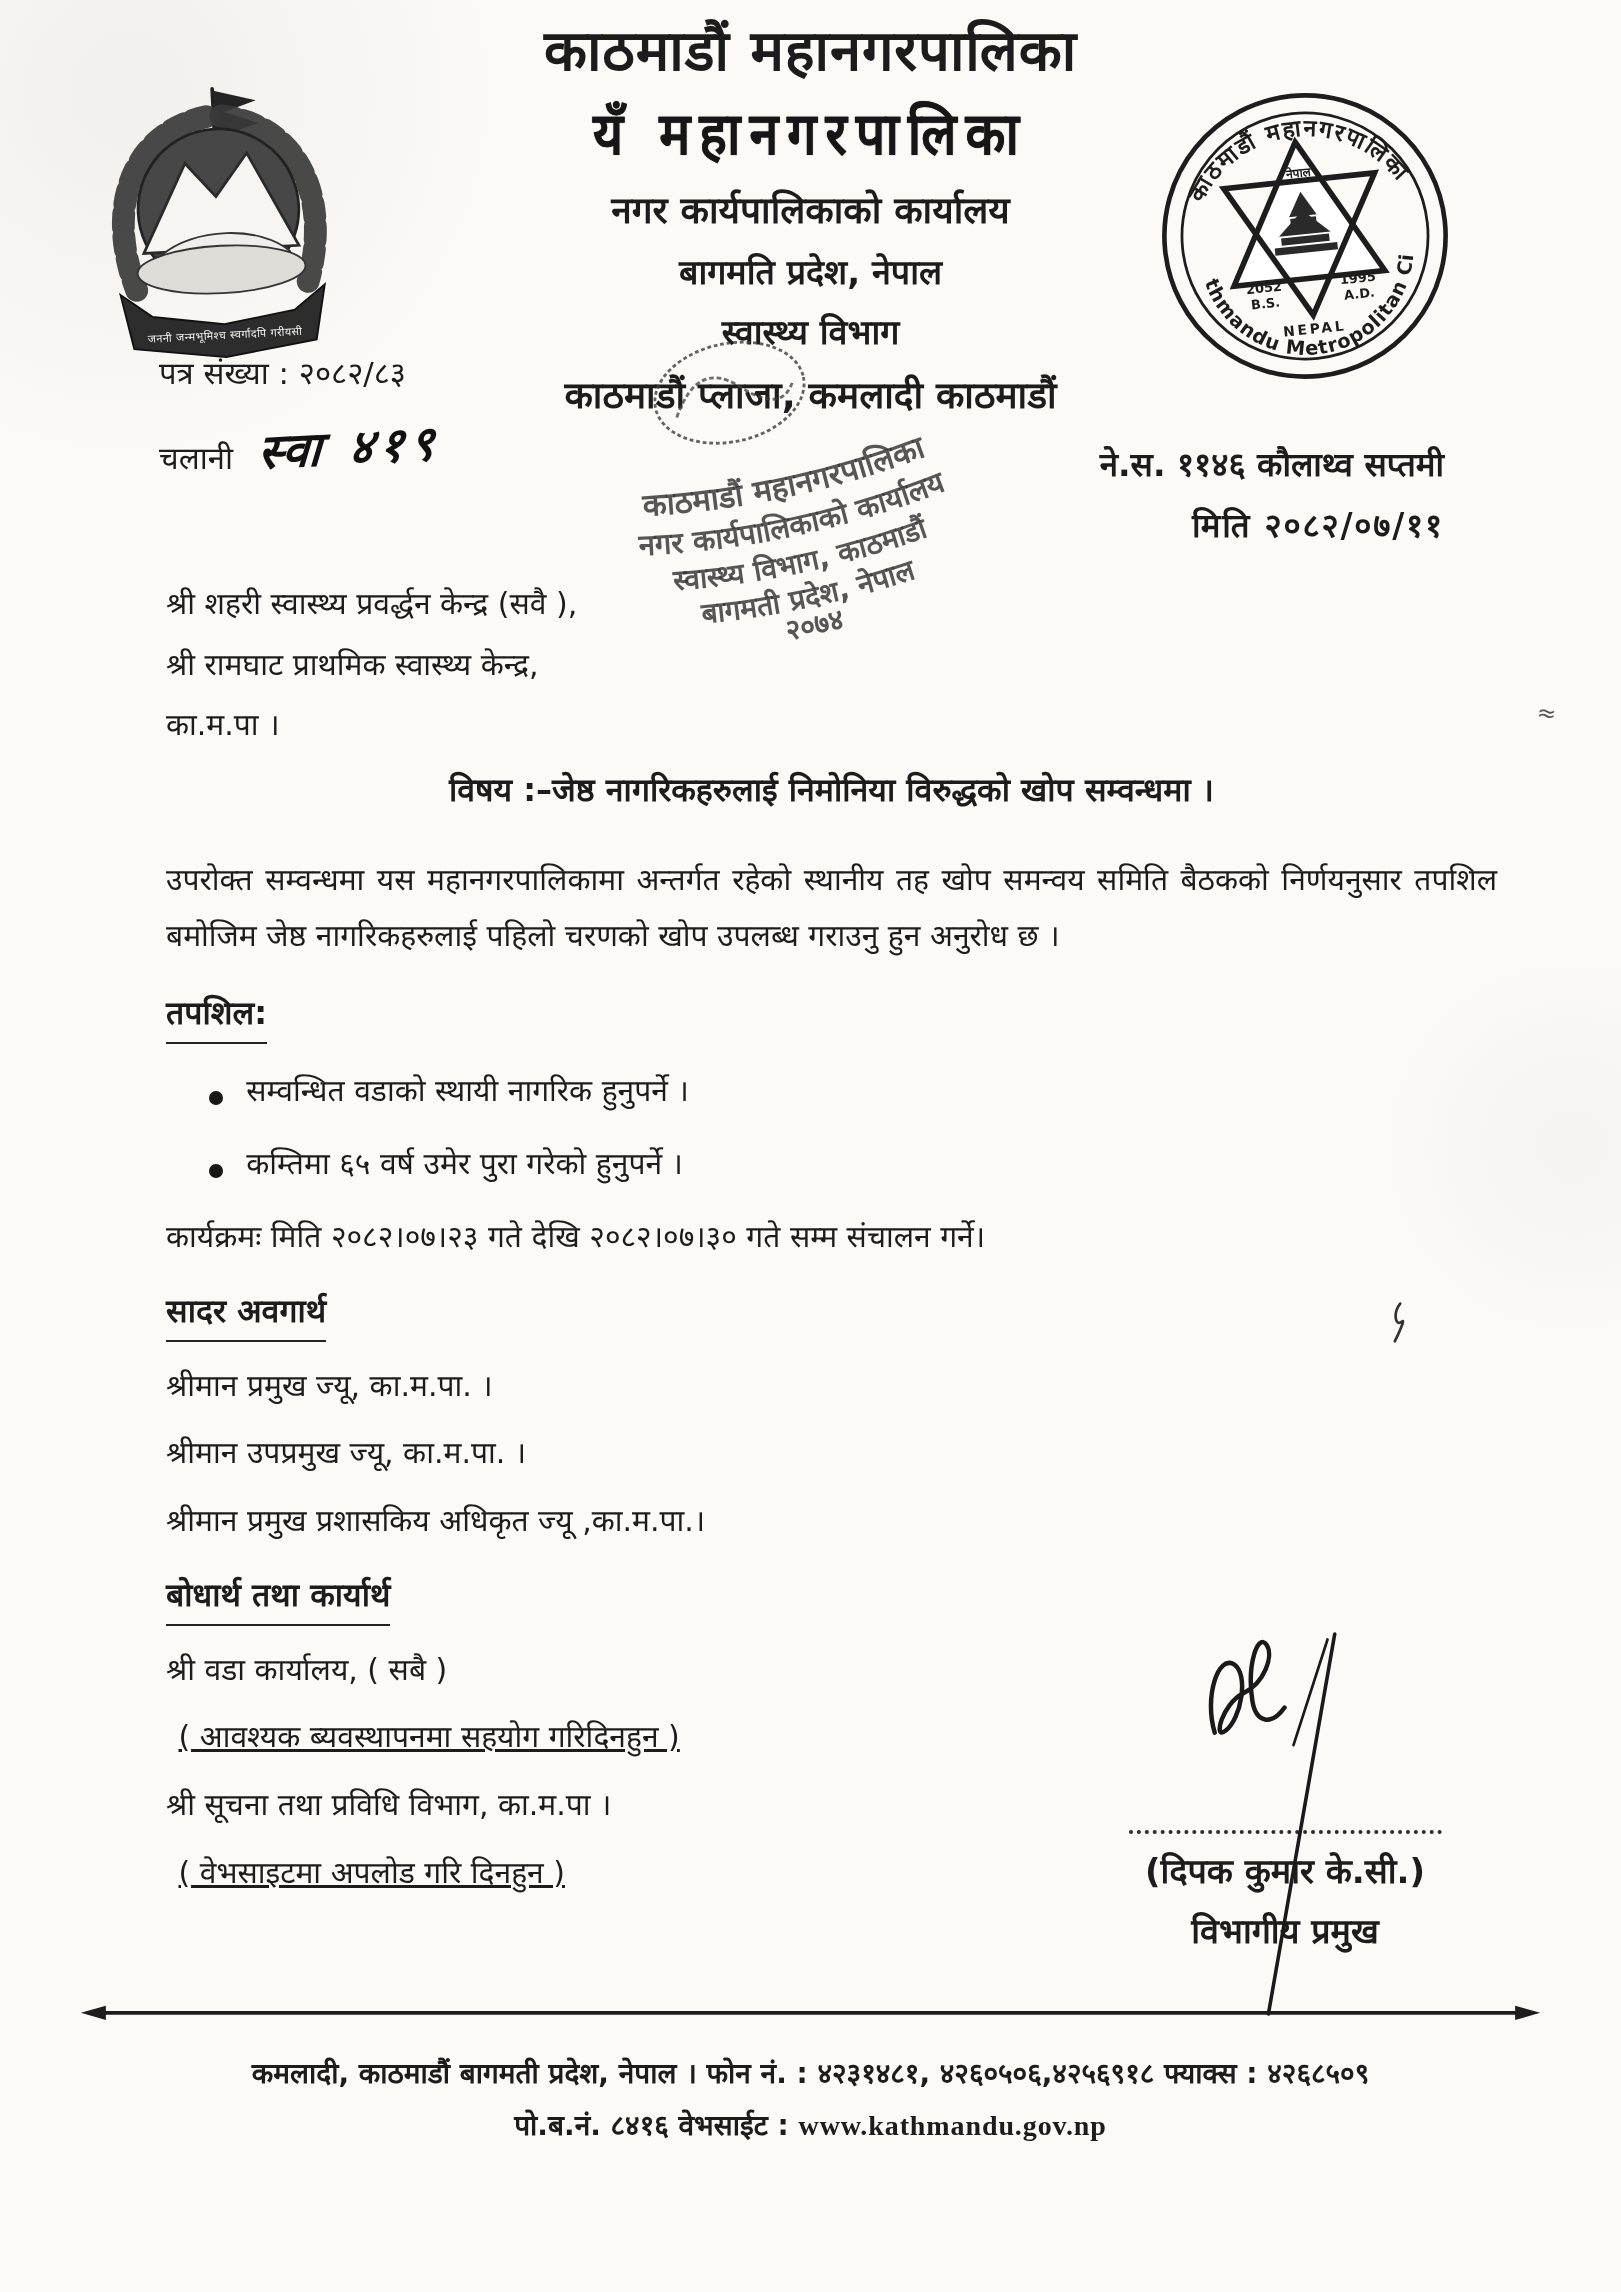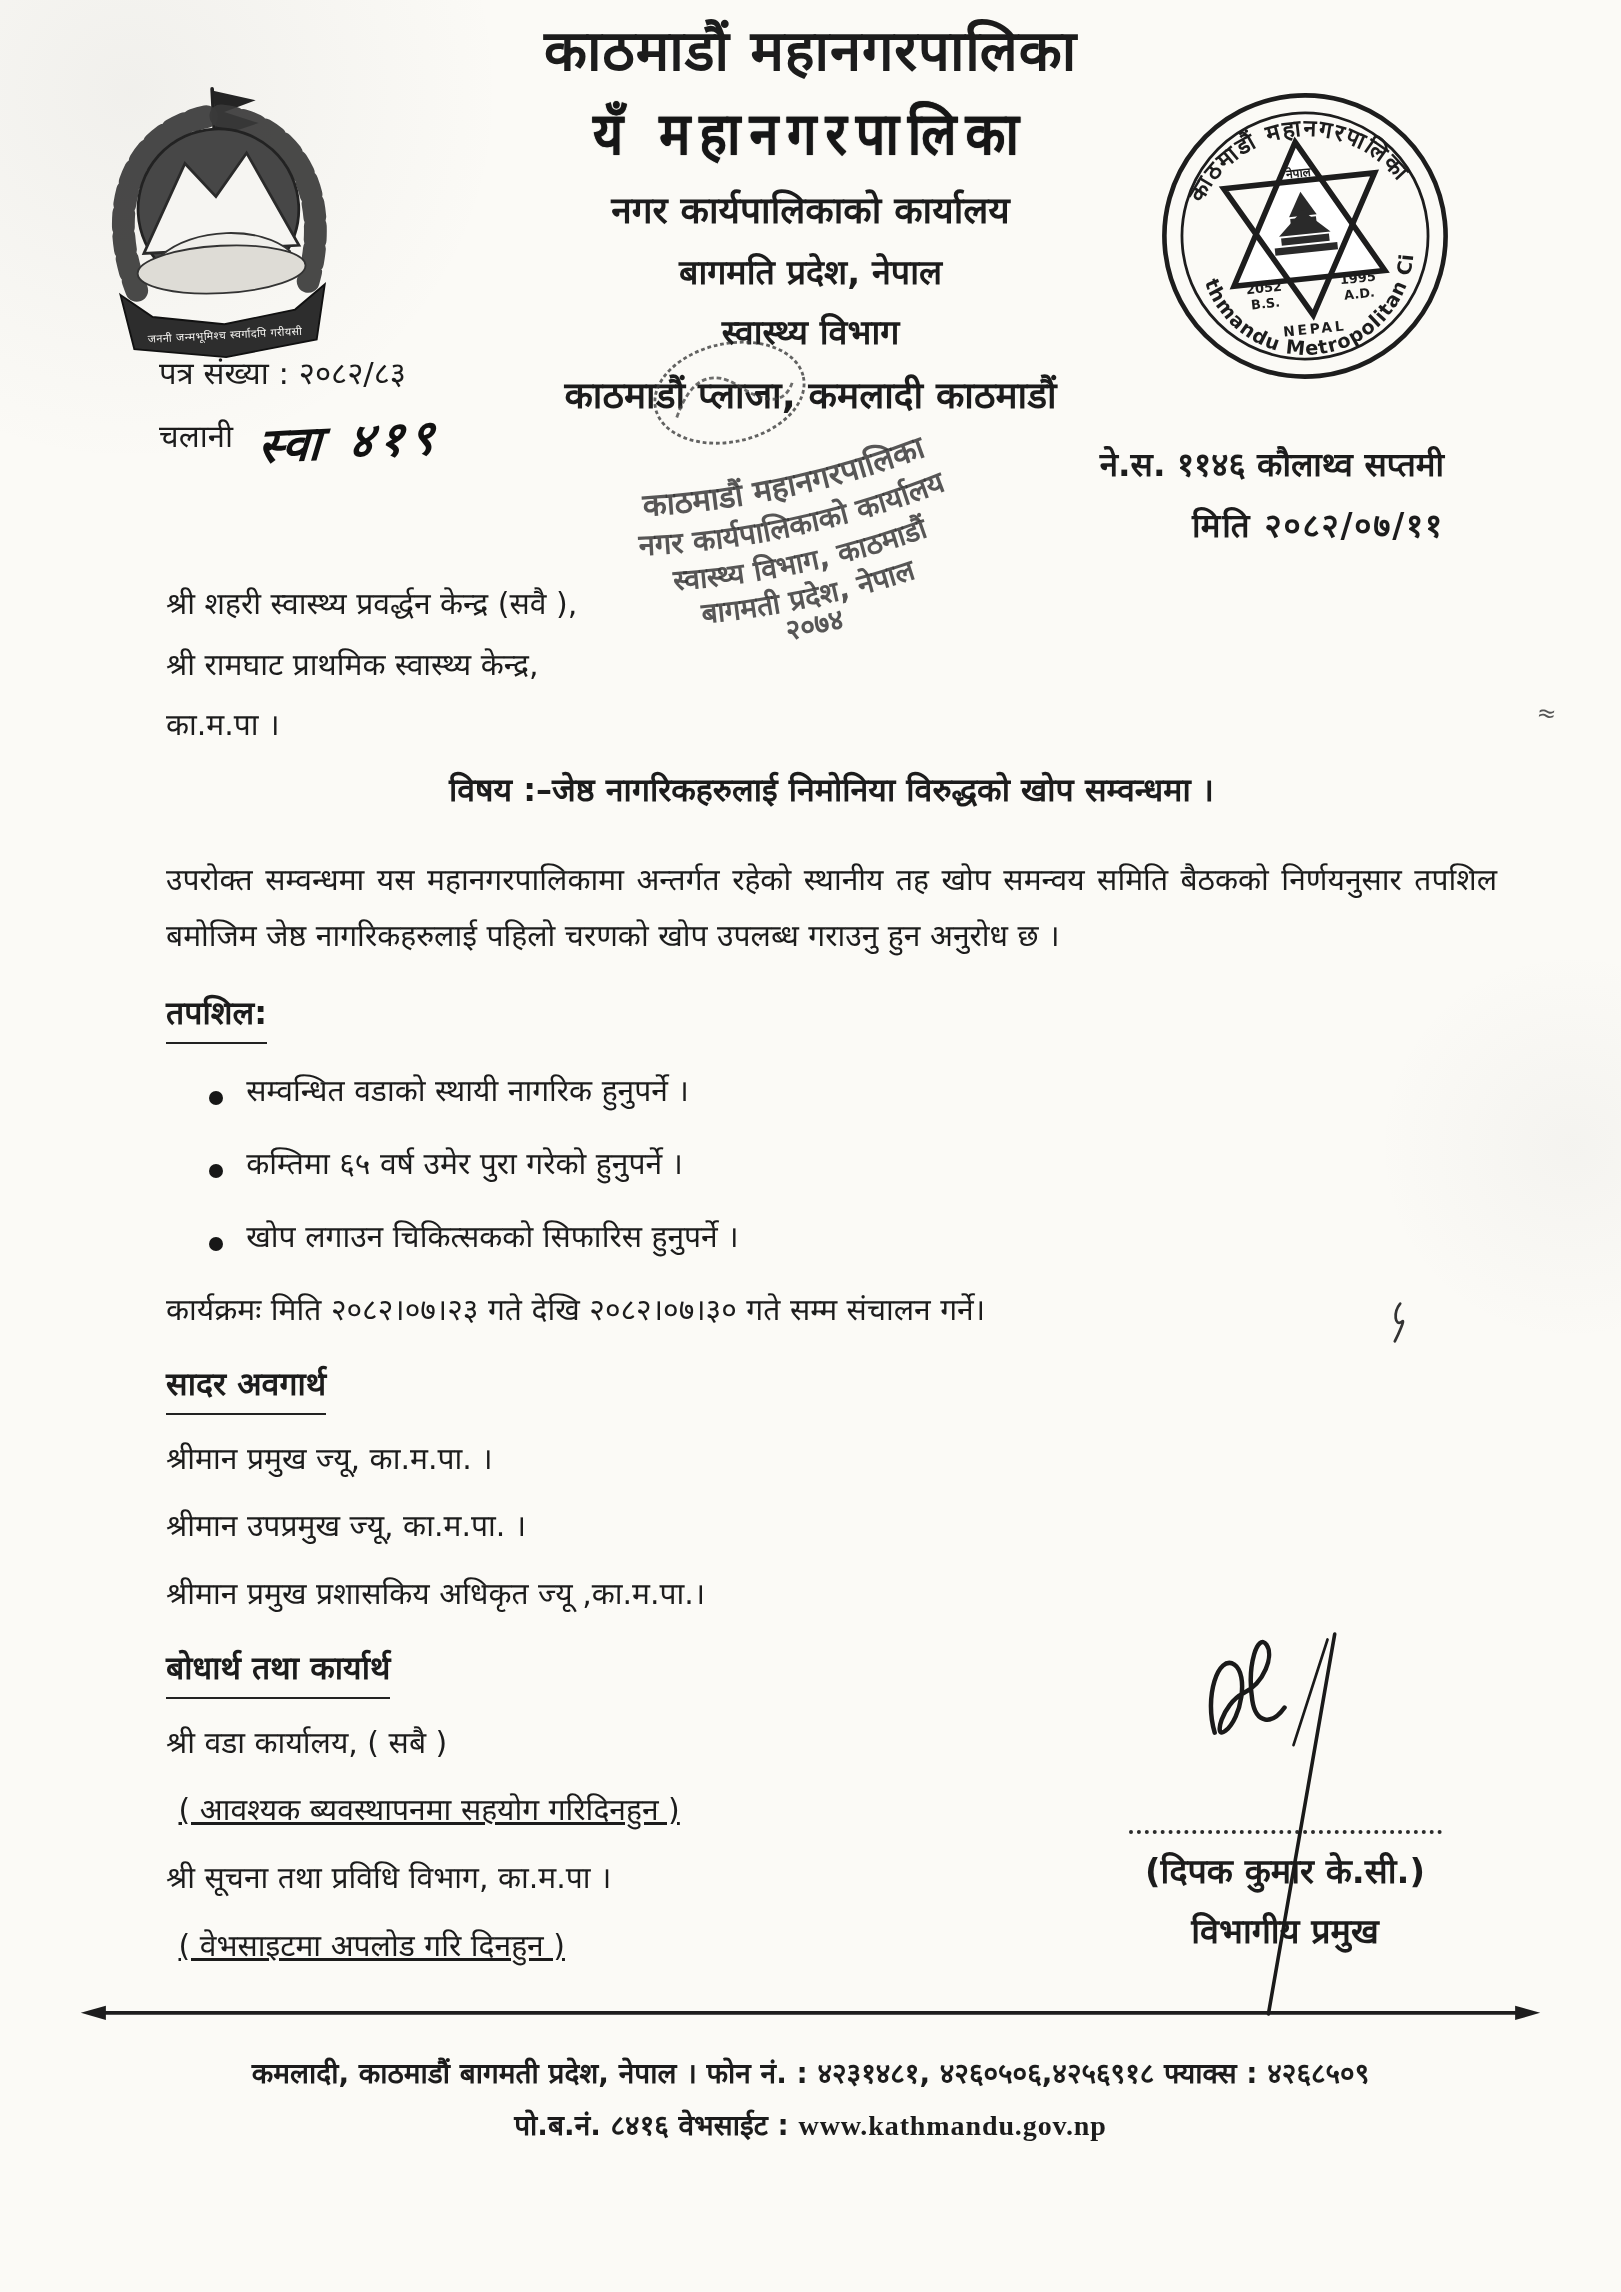--- a/index.html
+++ b/index.html
@@ -20,21 +20,21 @@
   .org-name{font-size:56px;font-weight:800;letter-spacing:0.9px;line-height:1.1;}
   .newari{font-size:52px;font-weight:800;letter-spacing:9px;margin-top:14.3px;
     transform:scaleY(1.12);color:#161616;text-shadow:0 0 0.9px #333;}
   .office-line{font-size:37px;font-weight:600;margin-top:16px;}
   .province-line{font-size:34px;font-weight:600;margin-top:14.3px;}
   .department-line{font-size:34px;font-weight:600;margin-top:14.3px;}
   .address-line{font-size:37px;font-weight:600;margin-top:14.3px;}
   .emblem-left{position:absolute;left:82px;top:73px;width:274px;height:331px;}
   .seal-right{position:absolute;left:1157px;top:88px;width:296px;height:296px;}
   .ref-block{position:absolute;left:159px;top:351px;font-size:31px;}
-  .dispatch-row{margin-top:21px;display:flex;align-items:flex-start;gap:25px;}
+  .dispatch-row{margin-top:27px;display:flex;align-items:flex-end;gap:25px;}
   .handwriting{font-size:48px;font-weight:700;font-style:italic;
     transform:rotate(-3deg) skewX(-6deg);letter-spacing:5.4px;color:#111;margin-top:-7.2px;}
   .stamp-center{position:absolute;left:564px;top:330px;width:448px;height:340px;pointer-events:none;}
   .date-block{position:absolute;right:177px;top:441px;text-align:right;font-size:33px;font-weight:600;}
   .date-block .miti{margin-top:16px;letter-spacing:1.8px;text-align:right;}
   
   .letter-main{position:absolute;left:166px;right:124px;top:580px;font-size:30px;line-height:1.6;}
   .recipient-line{margin-bottom:12.5px;}
   .subject-line{text-align:center;font-size:32px;font-weight:600;margin-top:16px;}
   .body-par{margin-top:36px;line-height:1.85;text-align:justify;}
@@ -181,24 +181,20 @@
 
     <div class="bullet-list">
       <div class="bullet-row">
         <span class="bullet-dot"></span>
         <span>सम्वन्धित वडाको स्थायी नागरिक हुनुपर्ने ।</span>
       </div>
       <div class="bullet-row">
         <span class="bullet-dot"></span>
         <span>कम्तिमा ६५ वर्ष उमेर पुरा गरेको हुनुपर्ने ।</span>
       </div>
-      <div class="bullet-row">
-        <span class="bullet-dot"></span>
-        <span>खोप लगाउन चिकित्सकको सिफारिस हुनुपर्ने ।</span>
-      </div>
     </div>
 
     <div class="schedule-line">कार्यक्रमः मिति २०८२।०७।२३ गते देखि २०८२।०७।३० गते सम्म संचालन गर्ने।</div>
 
     <div><span class="sec-heading">सादर अवगार्थ</span></div>
     <div class="cc-line">श्रीमान प्रमुख ज्यू, का.म.पा.  ।</div>
     <div class="cc-line">श्रीमान उपप्रमुख ज्यू, का.म.पा.  ।</div>
     <div class="cc-line">श्रीमान प्रमुख प्रशासकिय अधिकृत ज्यू ,का.म.पा.।</div>
 
     <div><span class="sec-heading">बोधार्थ तथा कार्यार्थ</span></div>

